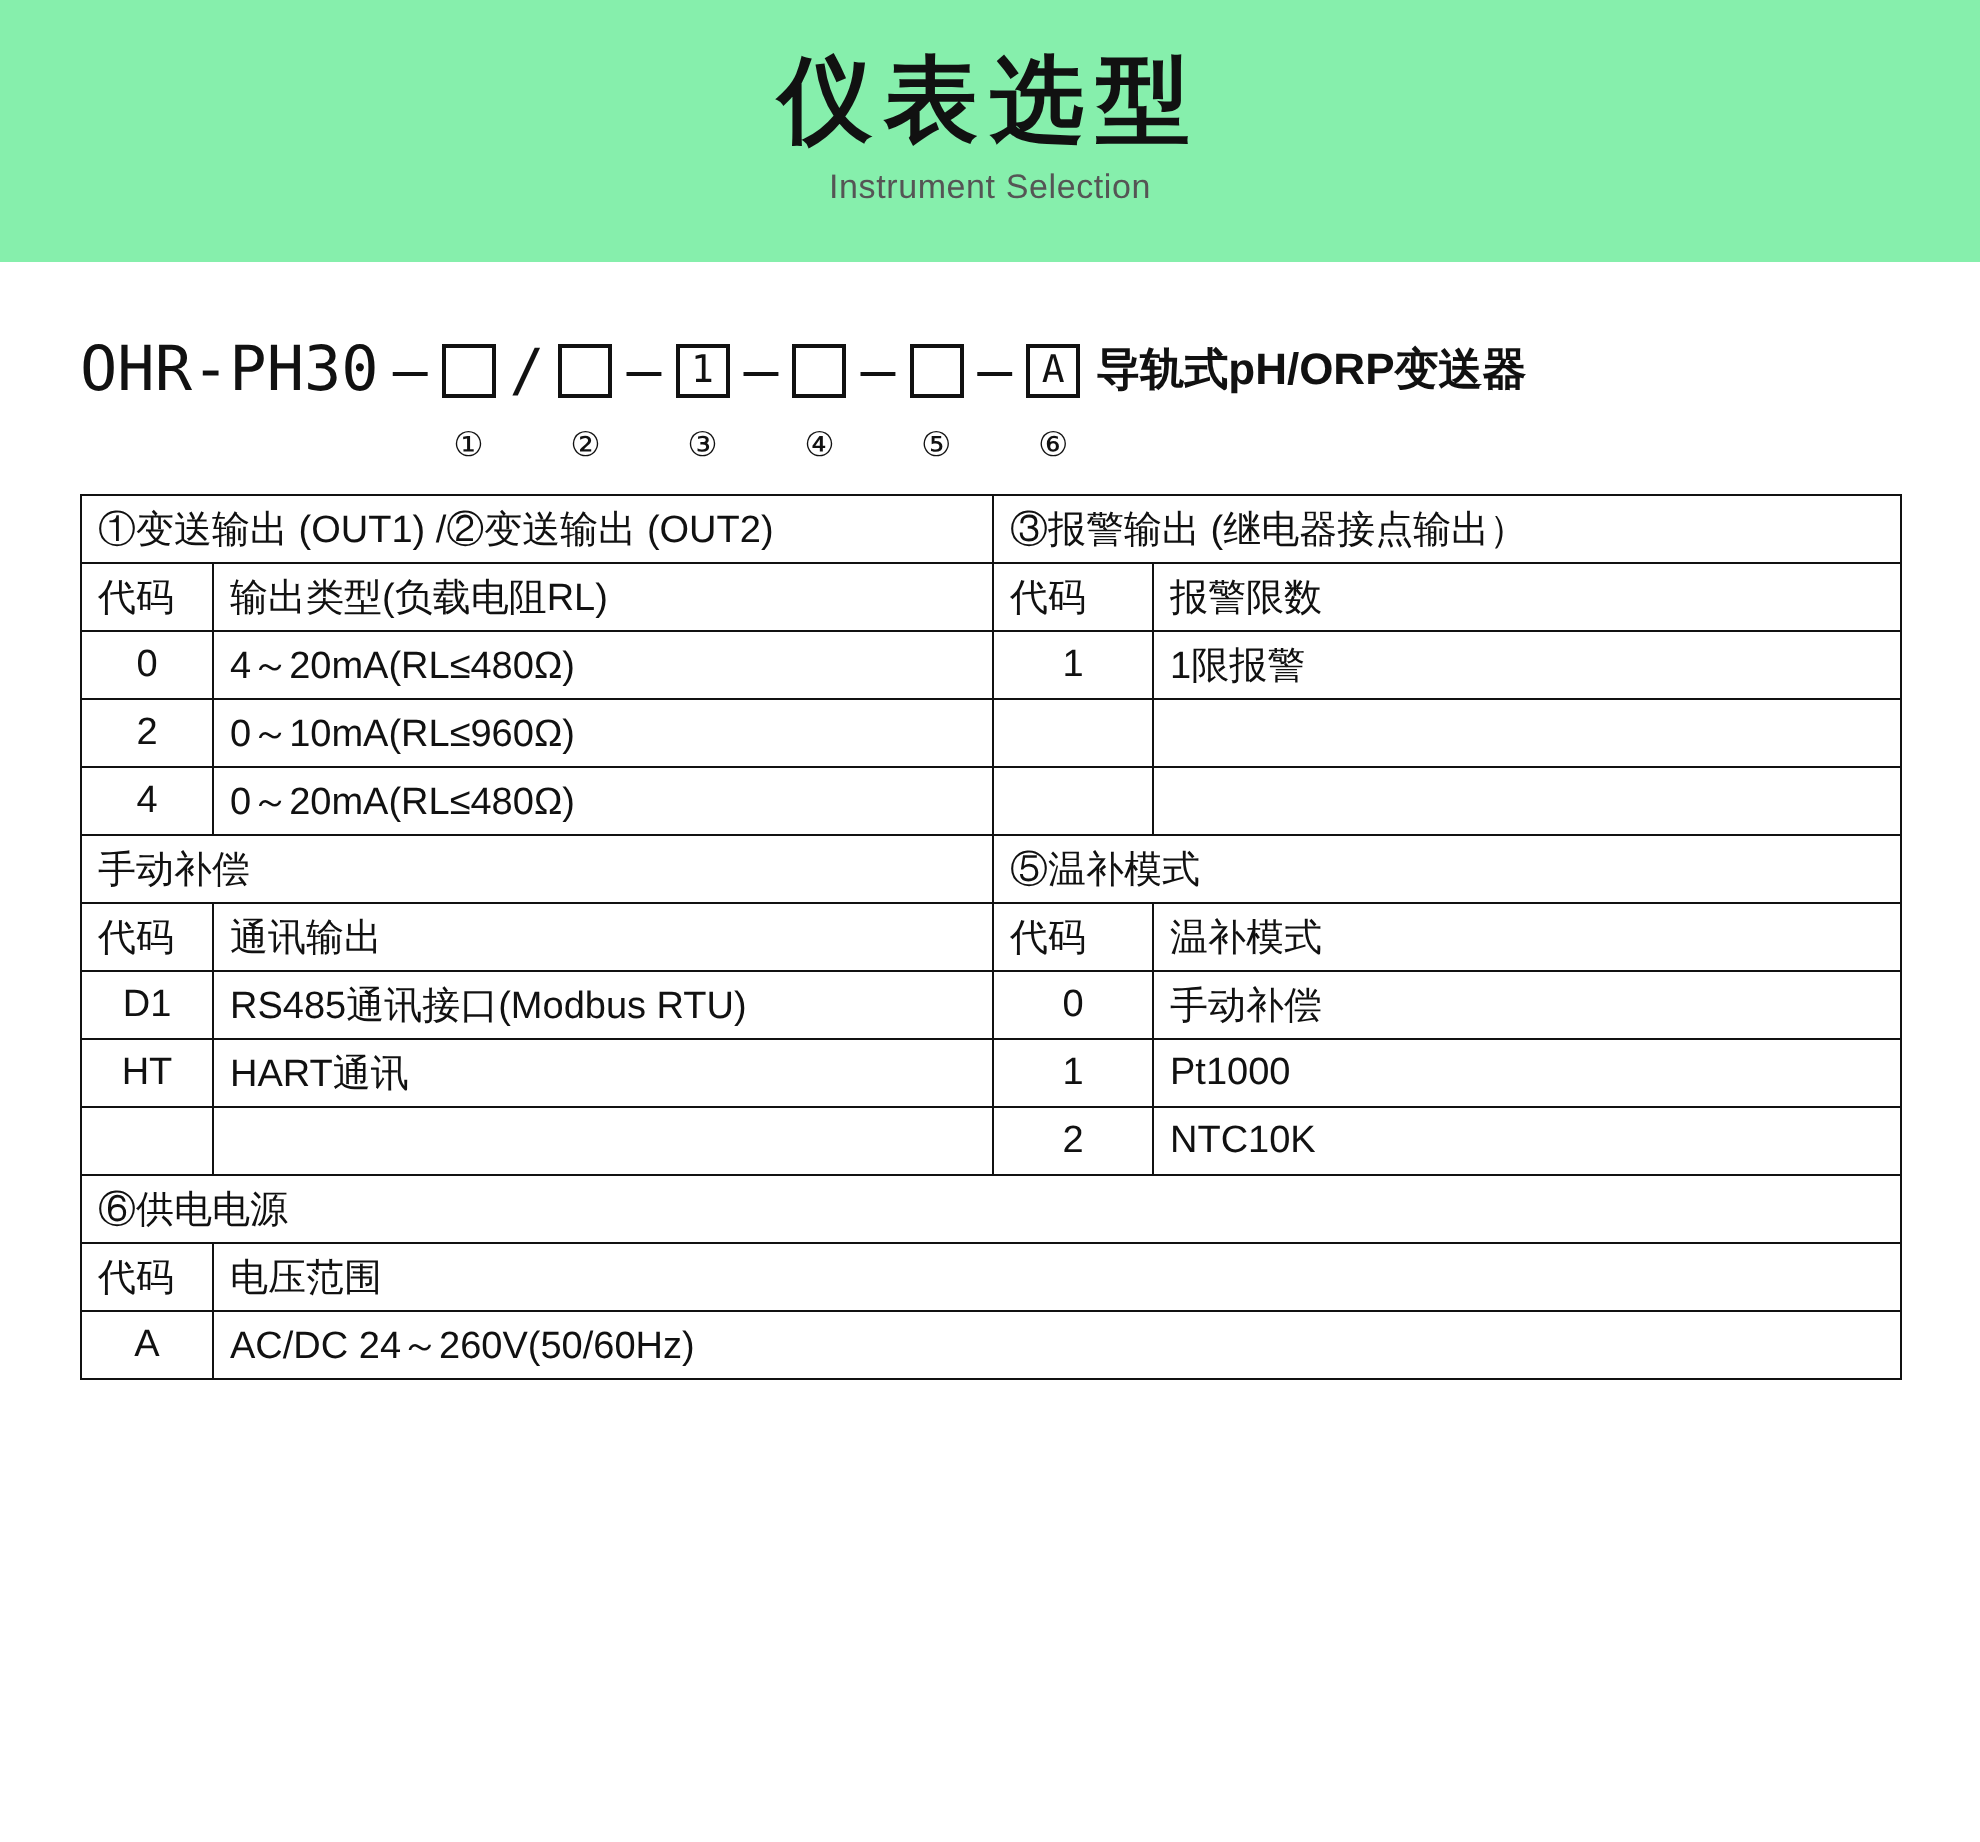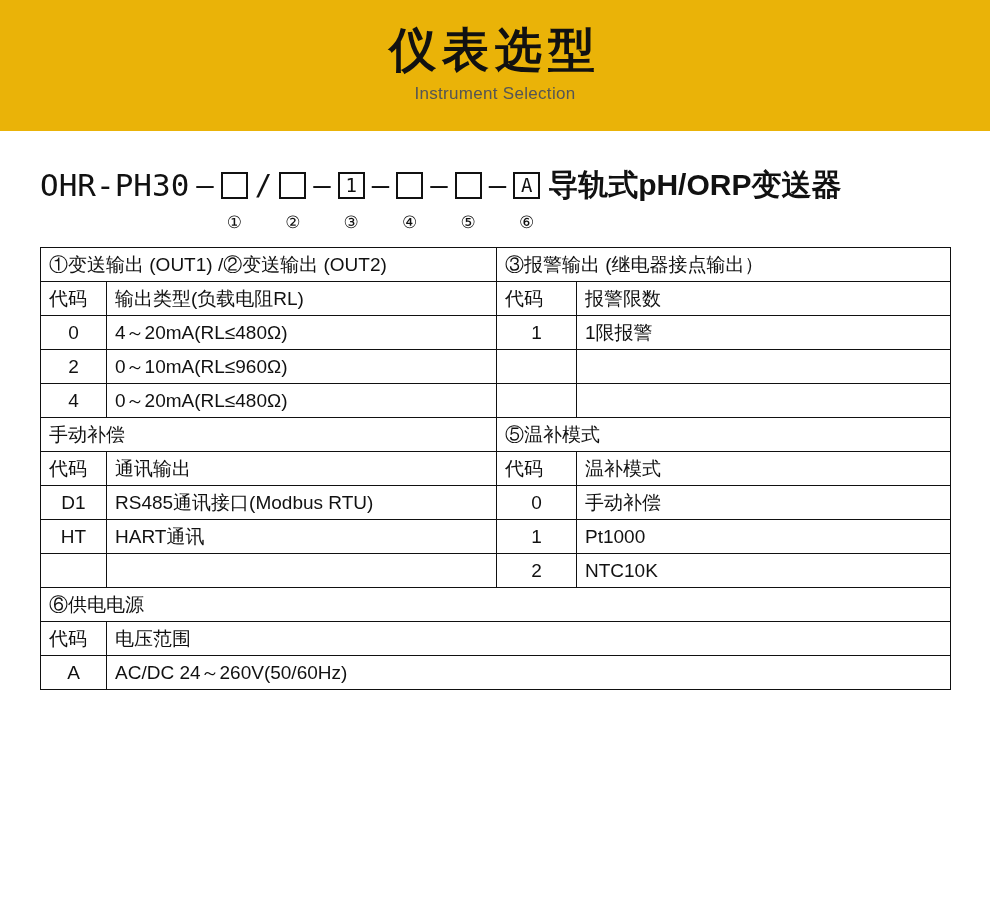--- a/index.html
+++ b/index.html
@@ -10,21 +10,21 @@
     width: 990px;
     height: 921px;
     background: #ffffff;
     font-family: "Liberation Sans", sans-serif;
     color: #1a1a1a;
     overflow: hidden;
   }
   .header {
     width: 990px;
     height: 131px;
-    background: #eab308;
+    background: #86efac;
     display: flex;
     flex-direction: column;
     align-items: center;
     justify-content: flex-start;
     box-sizing: border-box;
     padding-top: 24px;
   }
   .header .title-cn {
     font-size: 47px;
     font-weight: bold;
@@ -74,21 +74,21 @@
     display: inline-flex;
     align-items: center;
     justify-content: center;
     font-family: "DejaVu Sans Mono", monospace;
     font-size: 19px;
     line-height: 1;
     color: #111111;
     box-sizing: border-box;
   }
   .model-suffix {
-    font-size: 30px;
+    font-size: 22px;
     font-weight: bold;
     color: #111111;
     margin-left: 8px;
     white-space: nowrap;
   }
   .marker-row {
     display: flex;
     align-items: center;
     height: 26px;
     margin-top: 2px;

